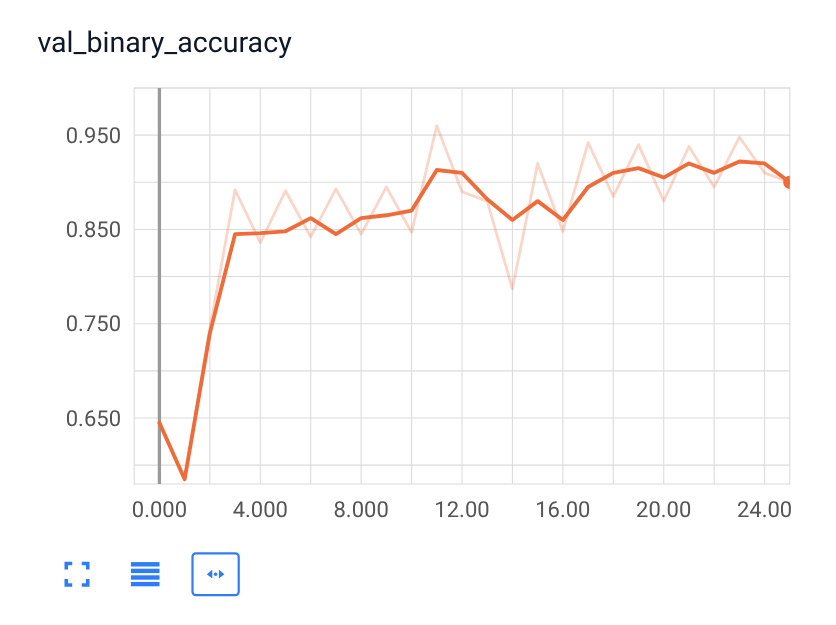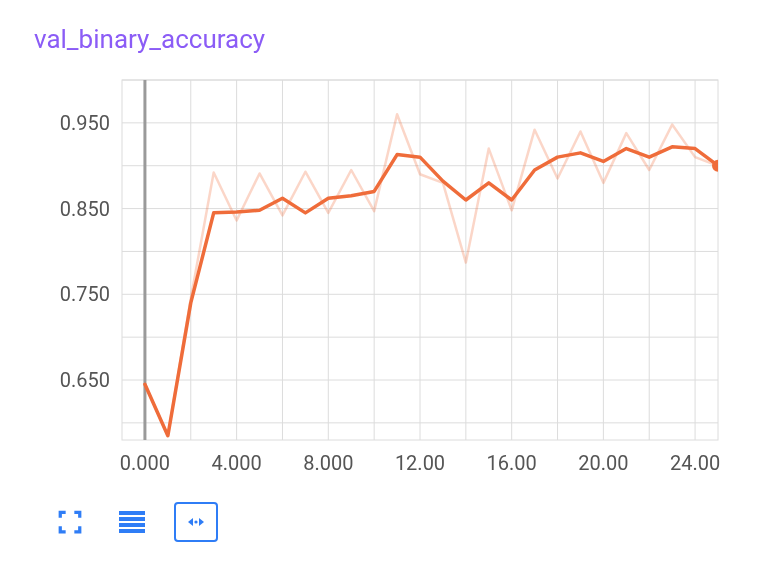--- a/index.html
+++ b/index.html
@@ -16,21 +16,21 @@
     position: relative;
     width: 760px;
     height: 568px;
   }
   .title {
     position: absolute;
     left: 34px;
     top: 24px;
     font-size: 26px;
     font-weight: 400;
-    color: #8b5cf6;
+    color: #0f172a;
     letter-spacing: 0px;
   }
   .chart-wrap {
     position: absolute;
     left: 50px;
     top: 70px;
     width: 680px;
     height: 420px;
   }
   svg { display: block; }

